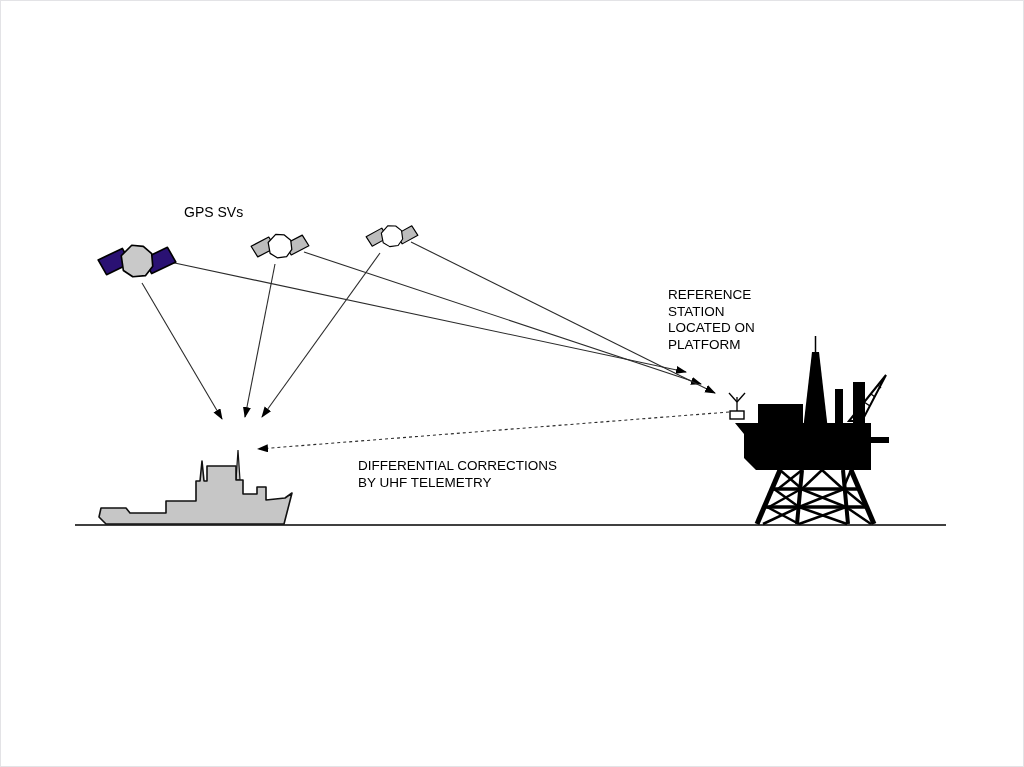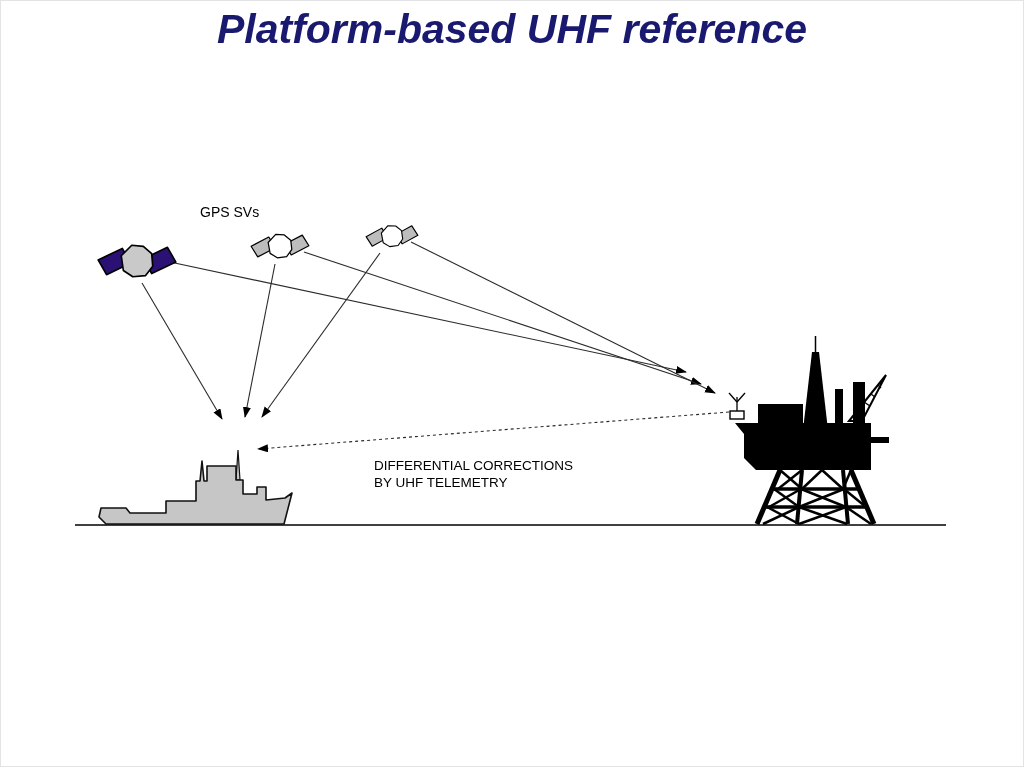--- a/index.html
+++ b/index.html
@@ -5,37 +5,36 @@
   html,body{margin:0;padding:0;background:#ffffff;}
   body{width:1024px;height:767px;overflow:hidden;font-family:"Liberation Sans",sans-serif;}
   .slide{position:relative;width:1024px;height:767px;background:#ffffff;
          box-shadow:inset 0 0 0 1px #e3e3e6;}
   .page-title{position:absolute;left:0;top:6px;width:100%;text-align:center;
               font-family:"Liberation Sans",sans-serif;
               font-size:41px;font-style:italic;font-weight:700;
               color:#191970;letter-spacing:0px;}
   svg.diagram{position:absolute;left:0;top:0;}
   .diagram-label{position:absolute;color:#000;font-size:13.5px;line-height:16.5px;
-                 white-space:pre-line;font-family:"Liberation Sans",sans-serif;margin-left:16px;}
+                 white-space:pre-line;font-family:"Liberation Sans",sans-serif;}
   .label-gps{left:184px;top:204px;font-size:14px;}
   .label-ref{left:668px;top:287px;}
   .label-diff{left:358px;top:458px;}
   
   .sat-panel{fill:var(--panel,#bdbdbd);stroke:#000;stroke-width:1.6;stroke-linejoin:round;}
   .sat-body{fill:var(--body,#ffffff);stroke:#000;stroke-width:1.6;stroke-linejoin:round;}
   .sig{stroke:#2b2b2b;stroke-width:1.1;fill:none;}
   .sil{fill:#000;stroke:none;}
   .truss{stroke:#000;fill:none;}
 </style>
 </head>
 <body>
 
 <div class="slide">
 
-  <div class="page-title">Platform-based UHF reference</div>
 
   <svg class="diagram" width="1024" height="767" viewBox="0 0 1024 767">
     <defs>
       <marker id="ah" markerUnits="userSpaceOnUse" markerWidth="14" markerHeight="10" refX="10" refY="4" orient="auto">
         <polygon points="0,0 11,4 0,8" fill="#000"></polygon>
       </marker>
       <g id="satellite">
         <polygon class="sat-panel" points="-37,-1 -14,-12 -6,2 -29,13"></polygon>
         <polygon class="sat-panel" points="6,-2 29,-13 37,1 14,12"></polygon>
         <polygon class="sat-body" points="-5,-15 6,-14 14,-7 15,5 8,14 -4,15 -13,9 -15,-5"></polygon>
@@ -106,16 +105,20 @@
       <g>
         <line x1="737" y1="397" x2="737" y2="411" stroke="#000" stroke-width="1.3"></line>
         <line x1="737" y1="402" x2="729" y2="393" stroke="#000" stroke-width="1.3"></line>
         <line x1="737" y1="402" x2="745" y2="393" stroke="#000" stroke-width="1.3"></line>
         <rect x="730" y="411" width="14" height="8" fill="#ffffff" stroke="#000" stroke-width="1.4"></rect>
       </g>
     </g>
   </svg>
 
   <div class="diagram-label label-gps">GPS SVs</div>
+  <div class="diagram-label label-ref">REFERENCE
+STATION
+LOCATED ON
+PLATFORM</div>
   <div class="diagram-label label-diff">DIFFERENTIAL CORRECTIONS
 BY UHF TELEMETRY</div>
 
 </div>
 
 </body></html>

